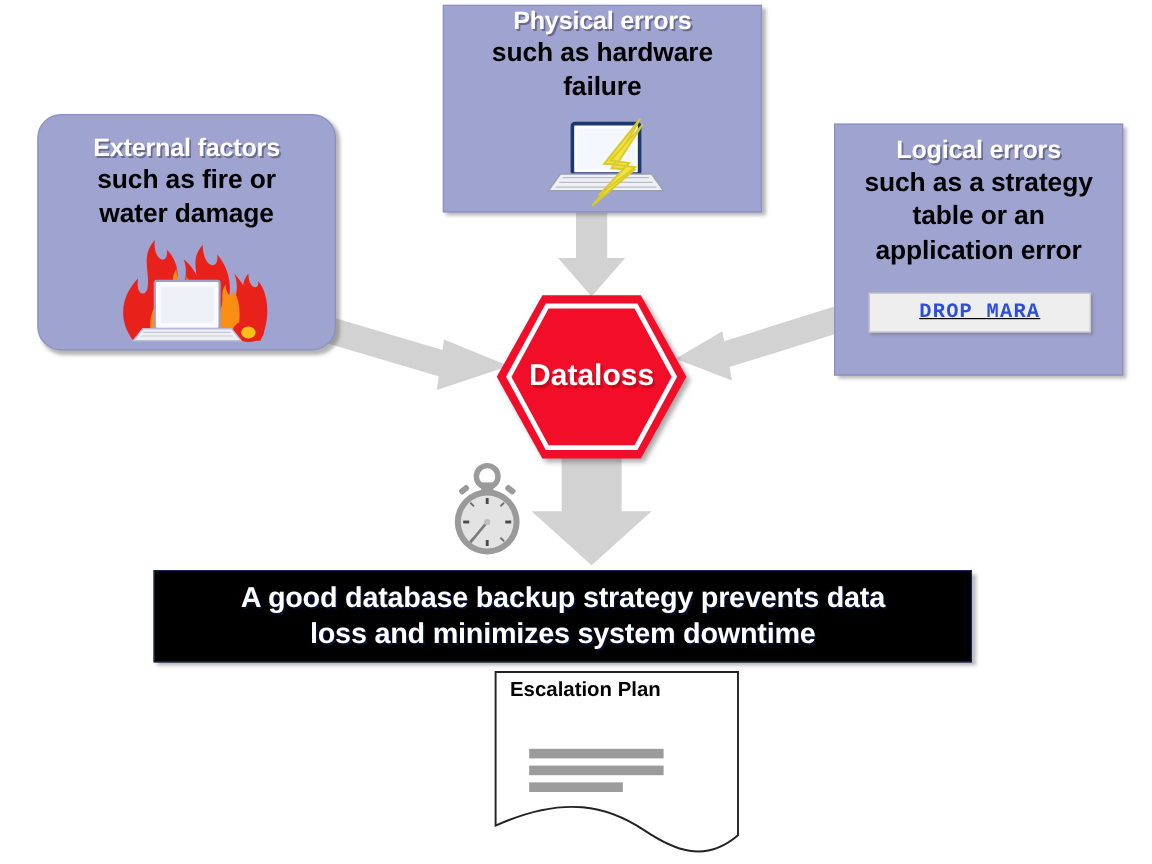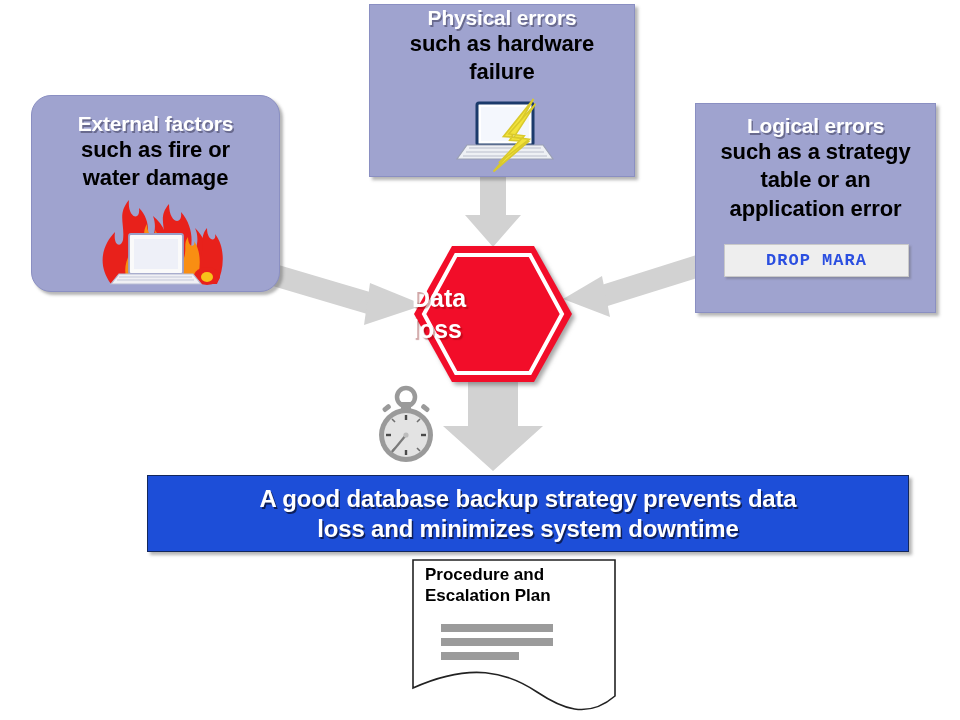--- a/index.html
+++ b/index.html
@@ -47,52 +47,52 @@
   
   .code-chip{
     position:absolute;
     left:28px;top:140px;
     width:185px;height:33px;
     background:#eeeeee;
     border:1px solid #c9c9c9;
     box-shadow:2px 2px 2px rgba(90,90,90,.35);
     display:flex;align-items:center;justify-content:center;
     box-sizing:border-box;
+    text-decoration:underline;
   }
   .code-chip span{
     font-family:"Liberation Mono","DejaVu Sans Mono",monospace;
     font-size:17px;font-weight:bold;color:#2b4fe0;
     letter-spacing:1px;
   }
 
   
   .art{position:absolute;}
 
   
   #hexagon{
     position:absolute;left:412px;top:244px;width:162px;height:140px;
     filter:drop-shadow(3px 3px 2px rgba(80,80,80,.5));
   }
   .hex-label{
     position:absolute;left:412px;top:244px;width:162px;height:140px;
-    display:flex;flex-direction:column;align-items:flex-start;justify-content:center;
+    display:flex;flex-direction:row;align-items:center;justify-content:center;
     color:#ffffff;font-weight:bold;font-size:25px;line-height:1.25;
     text-shadow:2px 2px 1px rgba(120,0,0,.35);
     pointer-events:none;
   }
 
   
   #banner{
-    position:absolute;left:128px;top:475px;width:762px;height:77px;
-    background:#1d4ed8;
+    position:absolute;left:128px;top:475px;width:682px;height:77px;
+    background:#000000;
     border:1px solid #13275c;
     box-shadow:3px 3px 3px rgba(90,90,90,.45);
     display:flex;align-items:center;justify-content:center;
     box-sizing:border-box;
-    margin-left:19px;
   }
   #banner p{
     margin:0;color:#ffffff;font-weight:bold;font-size:24px;
     line-height:1.22;text-align:center;letter-spacing:-0.2px;
     text-shadow:1.5px 1.5px 0 rgba(10,20,60,.8);
   }
 
   
   #doc-wrap{position:absolute;left:411px;top:558px;width:208px;height:160px;}
   .doc-text{
@@ -244,18 +244,17 @@
       <path d="M2 2 L204 2 L204 138
                C176 162 150 150 126 134
                C96 114 60 104 2 130 Z" fill="#ffffff" stroke="#222222" stroke-width="1.6"></path>
       <g fill="#9b9b9b">
         <rect x="30" y="66" width="112" height="8"></rect>
         <rect x="30" y="80" width="112" height="8"></rect>
         <rect x="30" y="94" width="78" height="8"></rect>
       </g>
     </svg>
     <div class="doc-text">
-      <div>Procedure and</div>
       <div>Escalation Plan</div>
     </div>
   </div>
 
 </div>
 
 </body></html>

